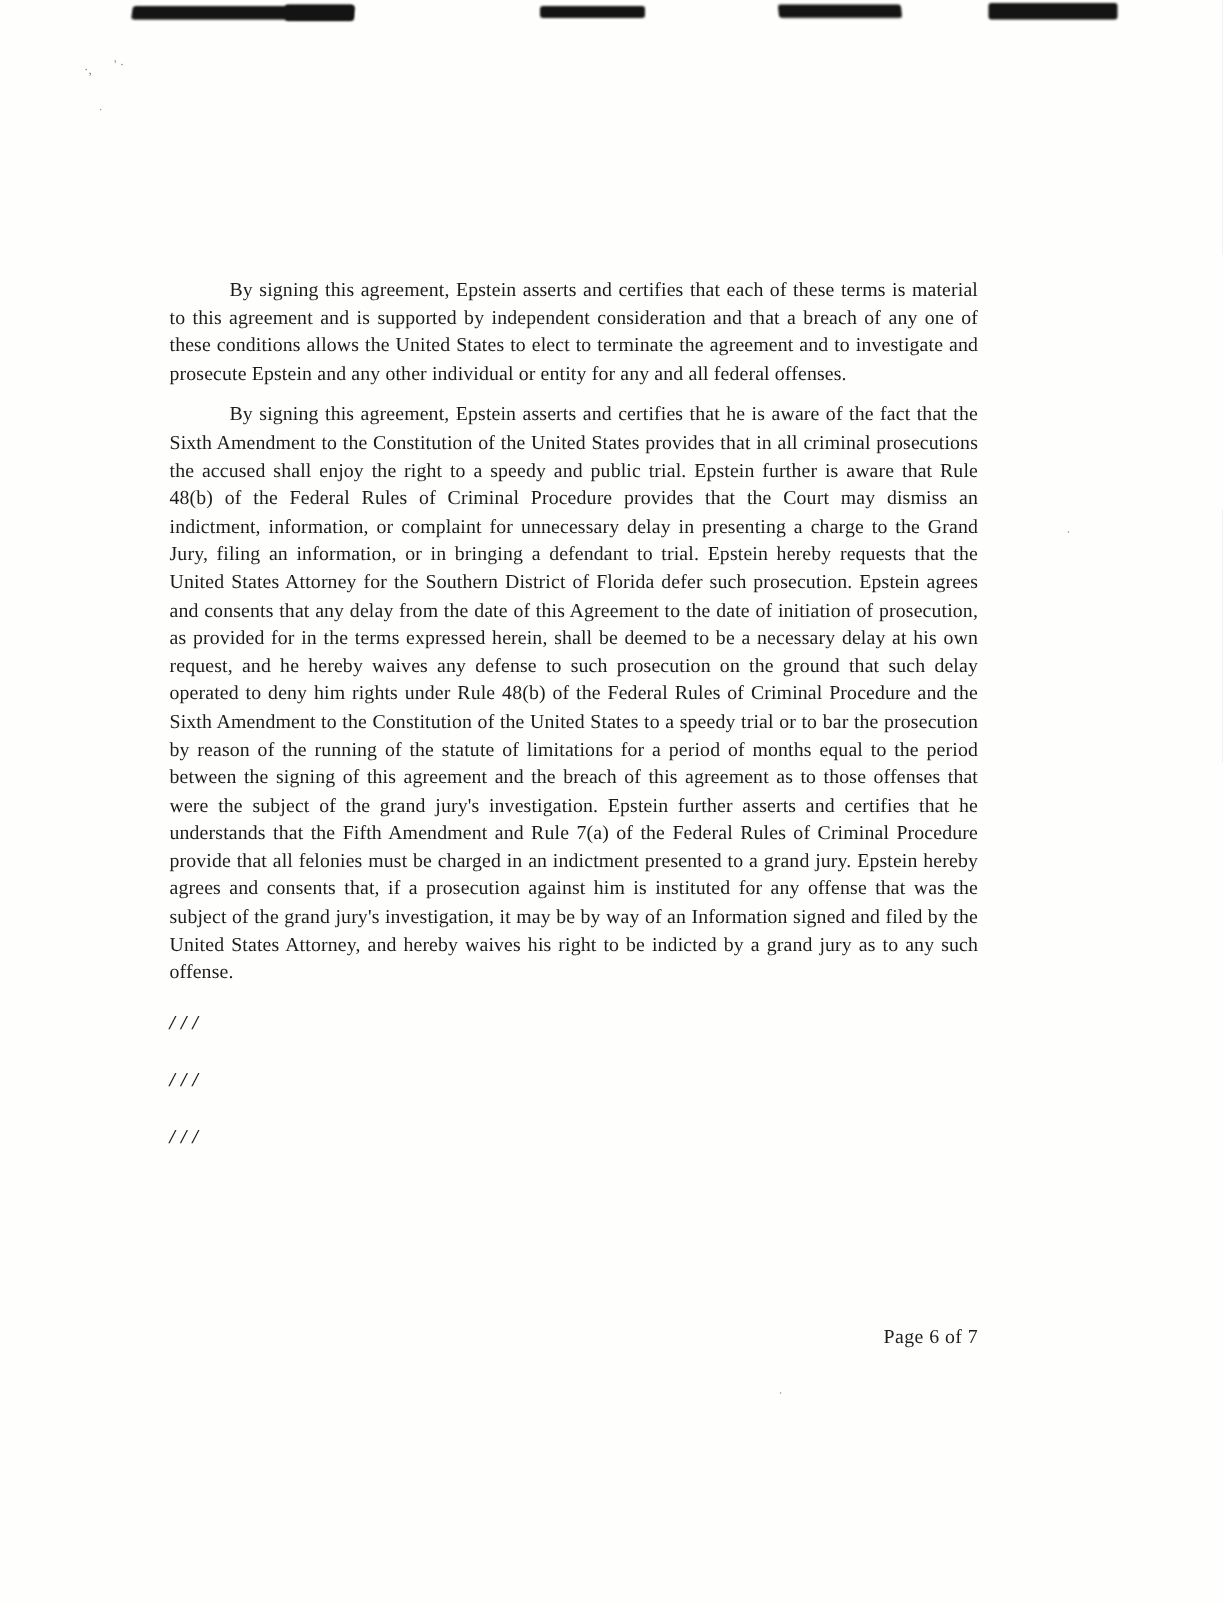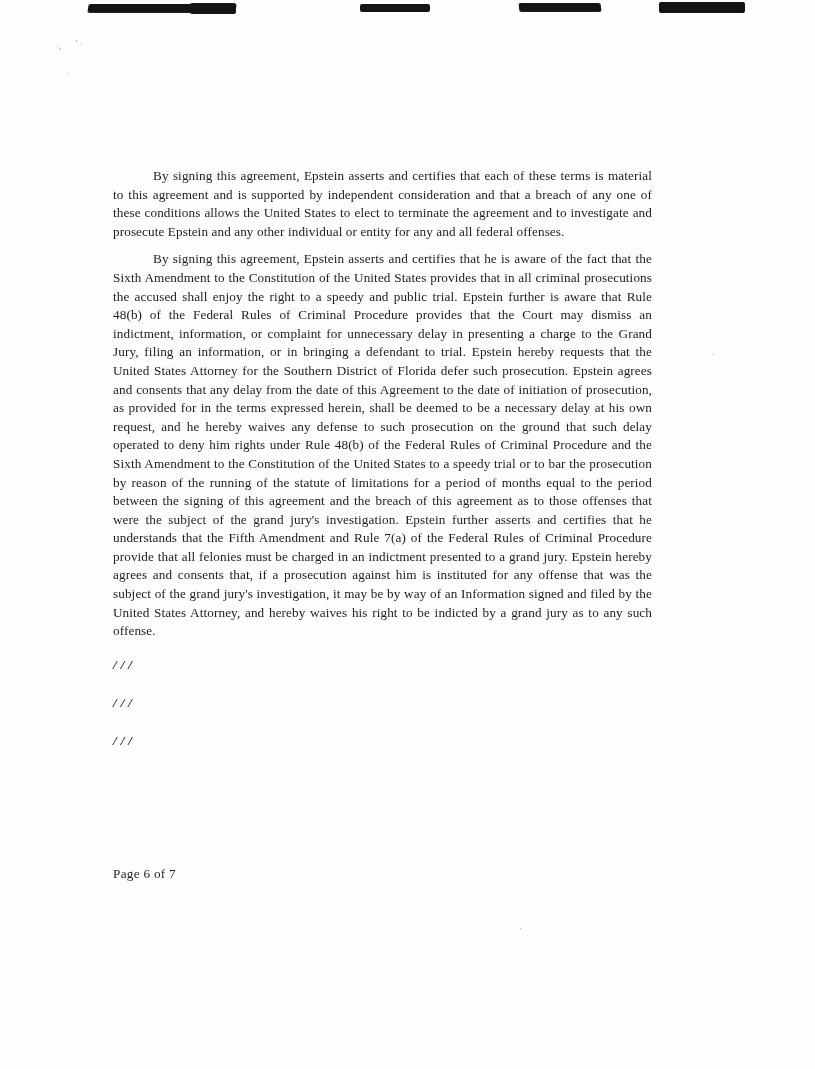--- a/index.html
+++ b/index.html
@@ -39,21 +39,21 @@
   }
   .speck.s1 { left: 56px;  top: 42px; }
   .speck.s2 { left: 76px;  top: 39px; }
   .speck.s3 { left: 66px;  top: 70px; font-size: 7px; }
   .speck.s4 { left: 711px; top: 351px; font-size: 8px; }
   .speck.s5 { left: 519px; top: 925px; font-size: 8px; }
 
   .content {
     position: absolute;
     left: 113px;
-    top: 167px;
+    top: 184px;
     width: 539px;
     font-size: 13.2px;
     line-height: 18.6px;
     text-align: justify;
     letter-spacing: 0.1px;
   }
 
   .content p {
     text-indent: 40px;
     margin-bottom: 9px;
@@ -66,21 +66,21 @@
   .slash-line {
     font-style: italic;
     font-weight: bold;
     letter-spacing: 4px;
     margin-bottom: 19.5px;
     text-align: left;
   }
 
   .page-footer {
     margin-top: 114px;
-    text-align: left;
+    text-align: right;
     font-size: 13.2px;
     letter-spacing: 0.3px;
   }
 </style>
 </head>
 <body>
 
 <div class="scan-page">
 
   <div class="artifact a1"></div>

